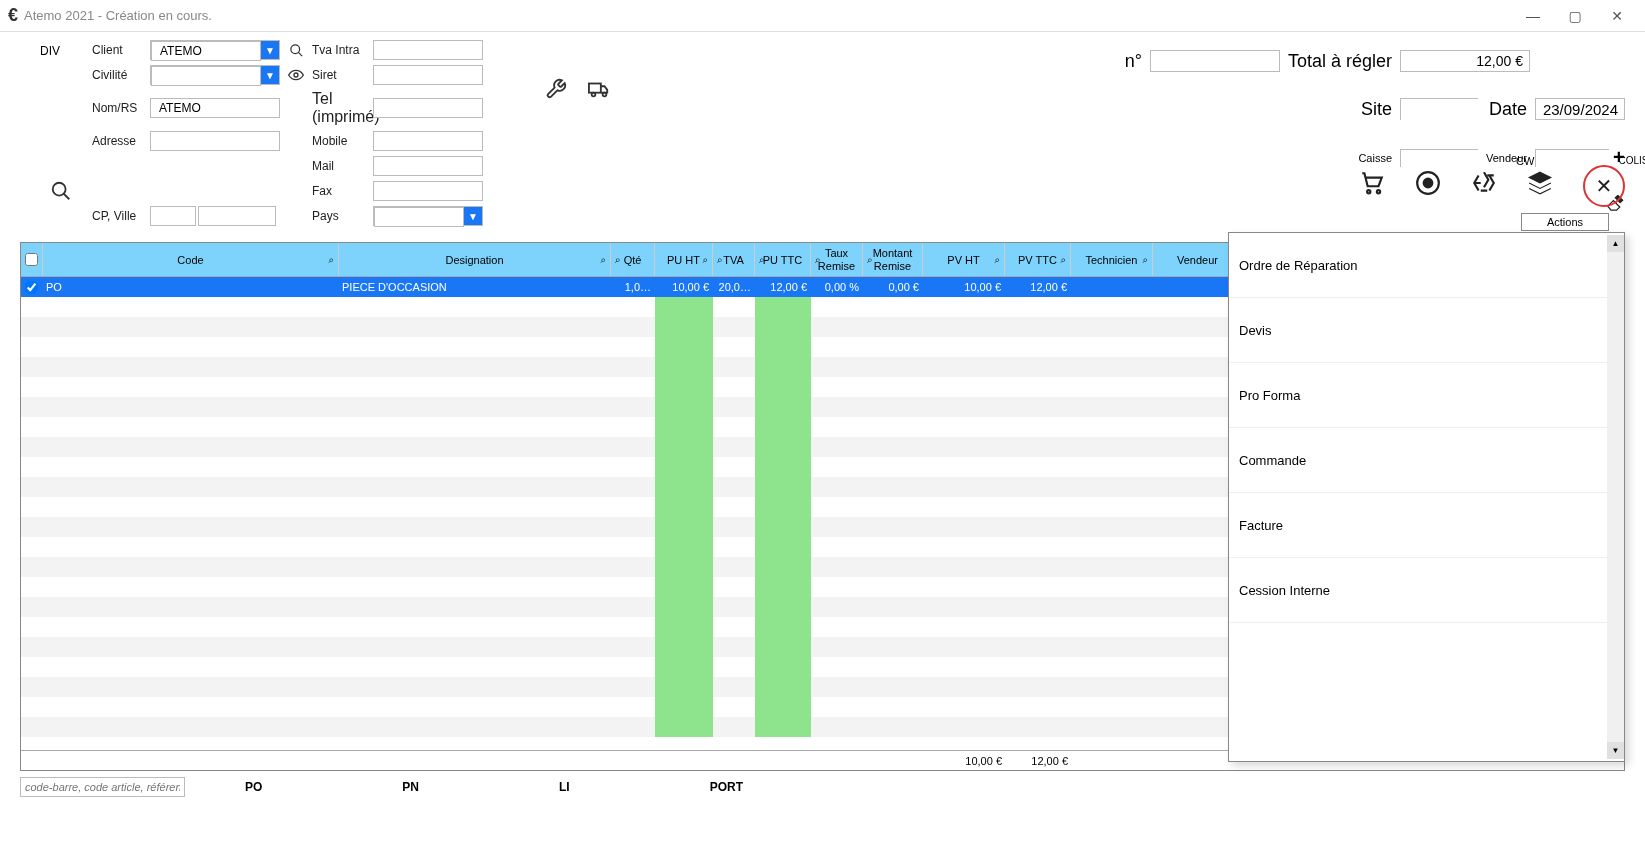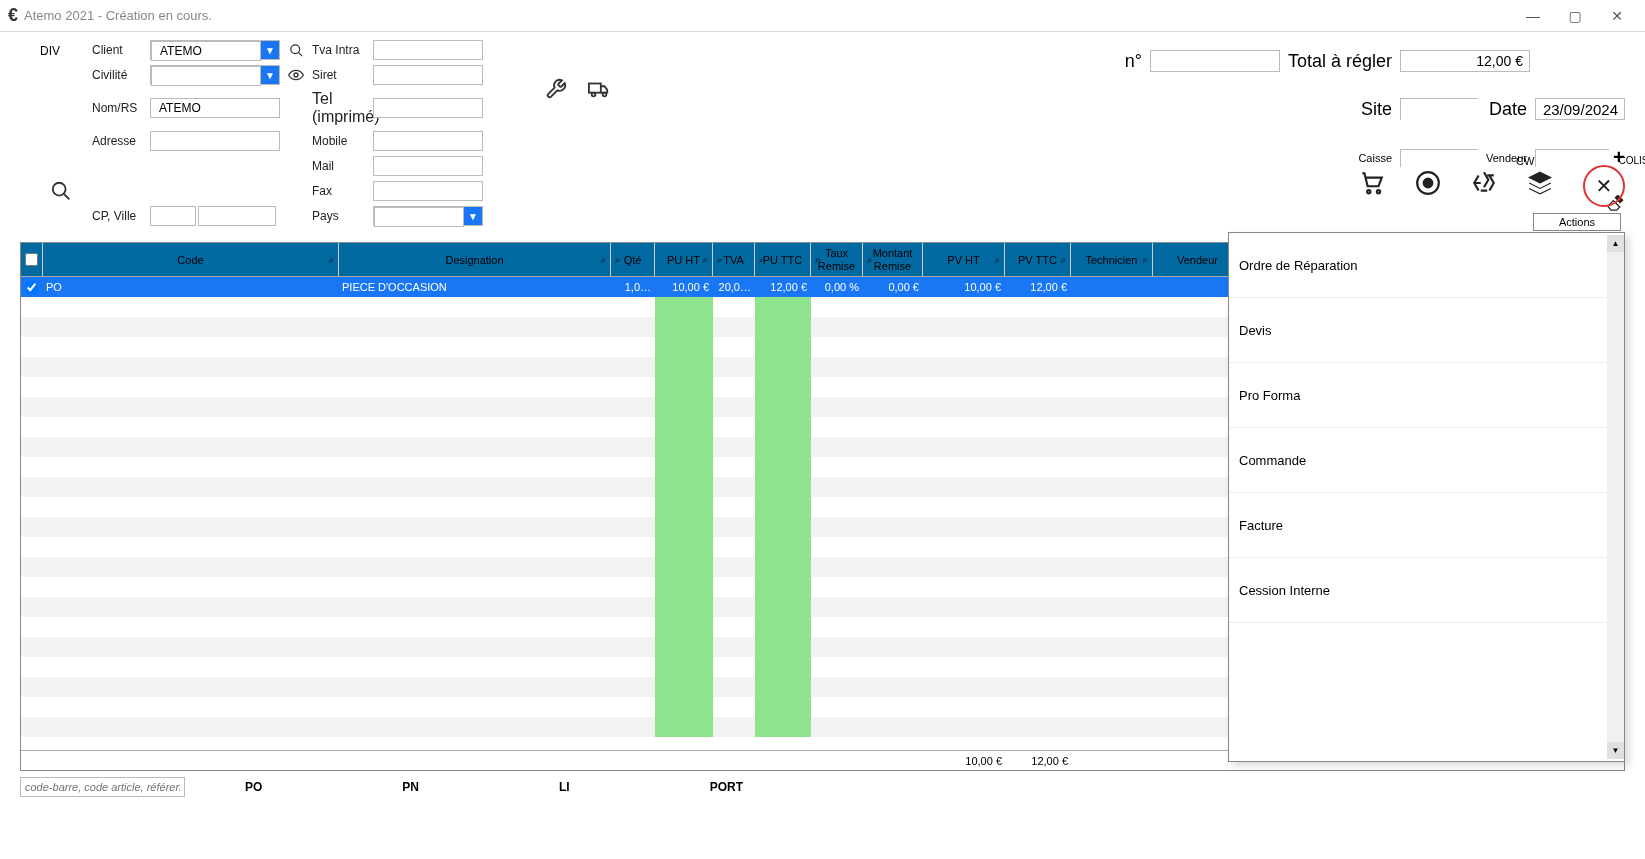--- a/index.html
+++ b/index.html
@@ -37,21 +37,21 @@
 .header-right .combo-s .arrow { width: 18px; background: #1976f5; color: #fff; display: flex; align-items: center; justify-content: center; cursor: pointer; font-size: 10px; }
 .plus-icon { font-size: 20px; font-weight: bold; margin-left: 4px; cursor: pointer; }
 .eraser-icon { font-size: 18px; }
 
 .action-icons { position: absolute; right: 20px; top: 165px; display: flex; gap: 30px; align-items: center; }
 .action-icons .icn { font-size: 24px; color: #222; cursor: pointer; }
 .action-icons .close-circle { width: 42px; height: 42px; border: 2px solid #d33; border-radius: 50%; display: flex; align-items: center; justify-content: center; color: #222; font-size: 20px; cursor: pointer; }
 
 
 .table-wrap { margin: 8px 20px 0 20px; border: 1px solid #888; position: relative; }
-.table-head { display: flex; background: #0369a1; border-bottom: 1px solid #aaa; height: 34px; align-items: flex-end; }
+.table-head { display: flex; background: #7dd3fc; border-bottom: 1px solid #aaa; height: 34px; align-items: flex-end; }
 .table-head .th { border-right: 1px solid #ccc; height: 100%; display: flex; align-items: center; justify-content: center; font-size: 11px; padding: 0 2px; position: relative; }
 .table-head .th .mag { position: absolute; right: 4px; font-size: 10px; }
 .table-head .th .mag-left { position: absolute; left: 4px; font-size: 10px; }
 
 .chk-col { width: 22px; flex-shrink: 0; }
 .code-col { width: 296px; }
 .desig-col { width: 272px; }
 .qte-col { width: 44px; }
 .puht-col { width: 58px; }
 .tva-col { width: 42px; }
@@ -74,21 +74,21 @@
 
 .table-foot { display: flex; height: 20px; border-top: 1px solid #aaa; background: #fff; }
 .table-foot .tf { font-size: 11px; display: flex; align-items: center; justify-content: flex-end; padding: 0 3px; }
 
 
 .bottom-bar { display: flex; align-items: center; padding: 6px 20px; gap: 60px; }
 .bottom-bar input { border: 1px solid #bbb; height: 20px; padding: 0 4px; font-size: 11px; font-style: italic; color: #888; width: 165px; }
 .bottom-bar .btm-lbl { font-weight: bold; font-size: 12px; }
 
 
-.actions-header { position: absolute; right: 24px; top: 213px; width: 88px; height: 18px; border: 1px solid #888; font-size: 11px; display: flex; align-items: center; justify-content: center; background: #fff; }
+.actions-header { position: absolute; right: 36px; top: 213px; width: 88px; height: 18px; border: 1px solid #888; font-size: 11px; display: flex; align-items: center; justify-content: center; background: #fff; }
 .actions-panel { position: absolute; right: 20px; top: 232px; width: 397px; border: 1px solid #888; background: #fff; box-shadow: 4px 4px 8px rgba(0,0,0,0.15); }
 .actions-panel .action-item { height: 65px; display: flex; align-items: center; padding: 0 10px; font-size: 13px; border-bottom: 1px solid #eee; cursor: pointer; }
 .actions-panel .scroll-track { position: absolute; right: 0; top: 2px; bottom: 2px; width: 17px; background: #f0f0f0; display: flex; flex-direction: column; align-items: center; justify-content: space-between; }
 .actions-panel .scroll-arrow { width: 17px; height: 17px; background: #e0e0e0; display: flex; align-items: center; justify-content: center; font-size: 8px; cursor: pointer; }
 .actions-body { height: 528px; overflow: hidden; position: relative; }
 
 </style>
 </head>
 <body>
 

